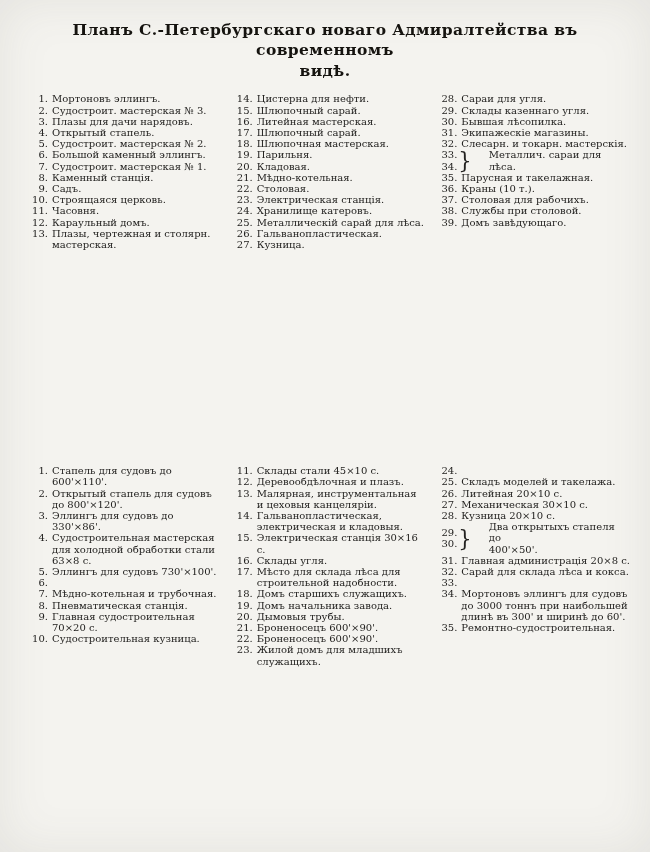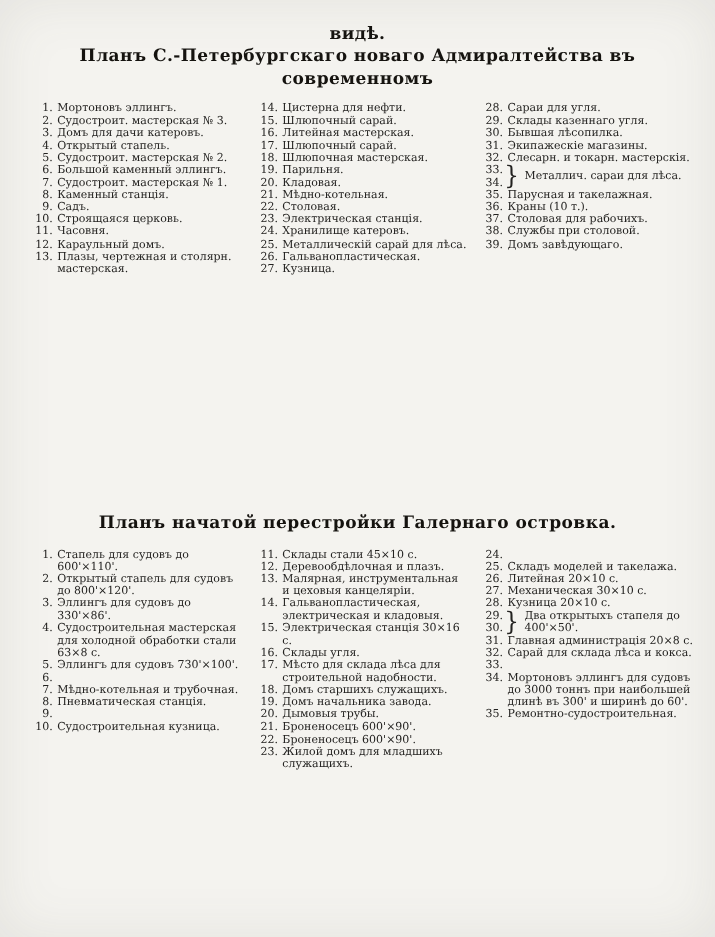--- a/index.html
+++ b/index.html
@@ -48,51 +48,51 @@
     flex-direction:column;
   }
   .numcol .num{flex:none;width:100%;}
   .brace{
     font-size:21px;
     line-height:1;
     margin-left:1px;
     transform:scaleY(1.1);
   }
   .txtcol{
-    margin-left:1px;
+    margin-left:13px;
     display:flex;
     flex-direction:column;
     justify-content:center;
   }
   .section-2{margin-top:215px;}
   .section-2 .title{margin-bottom:13px;}
 </style>
 </head>
 <body>
 
 <div class="page">
 
   <div class="section section-1">
     <h1 class="title">
+      <span class="tline">Планъ С.-Петербургскаго новаго Адмиралтейства въ современномъ</span>
       <span class="tline">видѣ.</span>
-      <span class="tline">Планъ С.-Петербургскаго новаго Адмиралтейства въ современномъ</span>
     </h1>
     <div class="cols">
       <div class="col">
           <div class="row">
             <span class="num">1.</span>
             <span class="txt">Мортоновъ эллингъ.</span>
           </div>
           <div class="row">
             <span class="num">2.</span>
             <span class="txt">Судостроит. мастерская № 3.</span>
           </div>
           <div class="row">
             <span class="num">3.</span>
-            <span class="txt">Домъ для дачи катеровъ.</span>
+            <span class="txt">Плазы для дачи нарядовъ.</span>
           </div>
           <div class="row">
             <span class="num">4.</span>
             <span class="txt">Открытый стапель.</span>
           </div>
           <div class="row">
             <span class="num">5.</span>
             <span class="txt">Судостроит. мастерская № 2.</span>
           </div>
           <div class="row">
@@ -235,23 +235,20 @@
           </div>
           <div class="row">
             <span class="num">39.</span>
             <span class="txt">Домъ завѣдующаго.</span>
           </div>
         </div>
     </div>
   </div>
 
   <div class="section section-2">
-    <h1 class="title">
-      <span class="tline">Планъ начатой перестройки Галернаго островка.</span>
-    </h1>
     <div class="cols">
       <div class="col">
           <div class="row">
             <span class="num">1.</span>
             <span class="txt">Стапель для судовъ до 600'×110'.</span>
           </div>
           <div class="row">
             <span class="num">2.</span>
             <span class="txt">Открытый стапель для судовъ до 800'×120'.</span>
           </div>
@@ -273,20 +270,21 @@
           <div class="row">
             <span class="num">7.</span>
             <span class="txt">Мѣдно-котельная и трубочная.</span>
           </div>
           <div class="row">
             <span class="num">8.</span>
             <span class="txt">Пневматическая станція.</span>
           </div>
           <div class="row">
             <span class="num">9.</span>
+            <span class="txt">Главная судостроительная 70×20 с.</span>
           </div>
           <div class="row">
             <span class="num">10.</span>
             <span class="txt">Судостроительная кузница.</span>
           </div>
         </div>
       <div class="col">
           <div class="row">
             <span class="num">11.</span>
             <span class="txt">Склады стали 45×10 с.</span>

